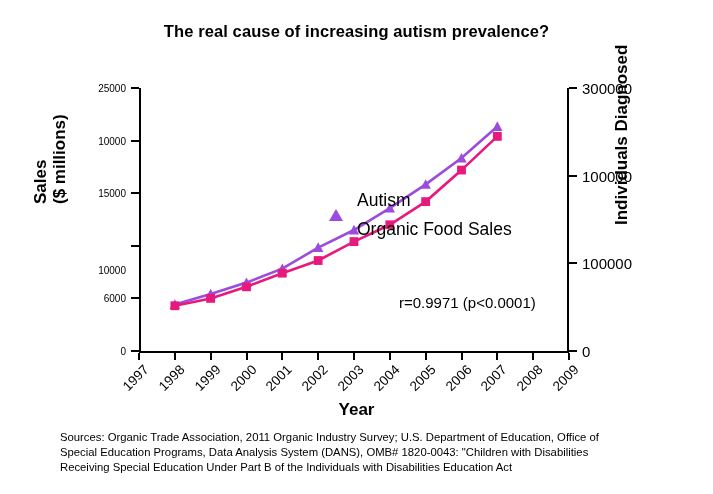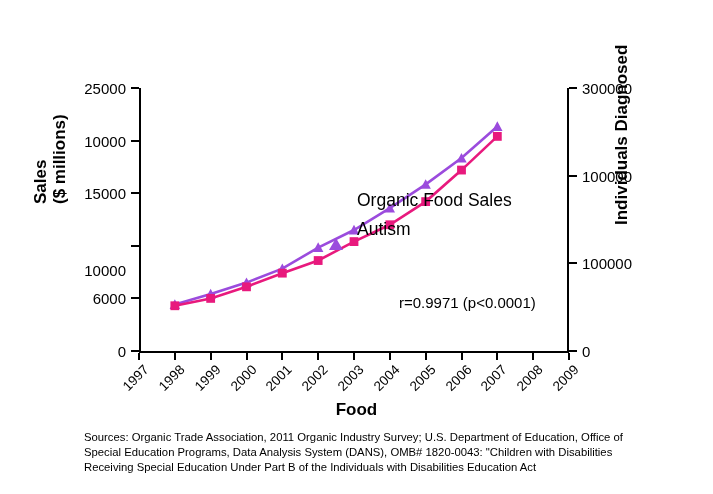--- a/index.html
+++ b/index.html
@@ -77,21 +77,21 @@
   .tick-bottom {
     top: 265px;
     width: 2px;
     height: 7px;
   }
   .ylabel-left {
     position: absolute;
     right: 100%;
     margin-right: 13px;
     transform: translateY(-50%);
-    font-size: 15px;
+    font-size: 10px;
     white-space: nowrap;
   }
   .ylabel-right {
     position: absolute;
     left: 430px;
     margin-left: 13px;
     transform: translateY(-50%);
     font-size: 15px;
     white-space: nowrap;
   }
@@ -171,41 +171,42 @@
     font-size: 17.5px;
   }
   .stat-annotation {
     position: absolute;
     left: 399px;
     top: 294px;
     font-size: 15px;
   }
   .source-note {
     position: absolute;
-    left: 84px;
+    left: 60px;
     top: 430px;
     width: 560px;
     font-size: 11.3px;
     line-height: 1.32;
     color: #000;
   }
   svg.series-layer {
     position: absolute;
     left: 0;
     top: 0;
     width: 430px;
     height: 265px;
     overflow: visible;
   }
 </style>
 </head>
 <body>
 
 <div id="root">
 
+  <div class="title">The real cause of increasing autism prevalence?</div>
 
   <div class="plot-area">
 
     <div class="axis-line y-axis-left"></div>
     <div class="axis-line y-axis-right"></div>
     <div class="axis-line x-axis"></div>
 
     <div id="left-ticks">
         <div class="tick tick-left" style="top: 262px;"></div>
         <div class="ylabel-left" style="top: 263px;">0</div>
@@ -285,35 +286,35 @@
           <rect x="210.6" y="149.19199999999998" width="8.8" height="8.8" fill="#e8197d"></rect>
           <rect x="246.43333333333334" y="132.35999999999999" width="8.8" height="8.8" fill="#e8197d"></rect>
           <rect x="282.26666666666665" y="109.21600000000001" width="8.8" height="8.8" fill="#e8197d"></rect>
           <rect x="318.1" y="77.656" width="8.8" height="8.8" fill="#e8197d"></rect>
           <rect x="353.9333333333334" y="43.992000000000026" width="8.8" height="8.8" fill="#e8197d"></rect>
         </g>
       </svg>
 
     <div class="legend">
       <div class="legend-row">
+        <span class="legend-marker"><span class="tri"></span></span>
+        <span class="legend-label">Autism</span>
+      </div>
+      <div class="legend-row">
         <span class="legend-marker"><span class="sq"></span></span>
         <span class="legend-label">Organic Food Sales</span>
-      </div>
-      <div class="legend-row">
-        <span class="legend-marker"><span class="tri"></span></span>
-        <span class="legend-label">Autism</span>
       </div>
     </div>
   </div>
 
   <div class="stat-annotation">r=0.9971 (p&lt;0.0001)</div>
 
   <div class="axis-title-left">
     <div>Sales</div>
     <div>($ millions)</div>
   </div>
 
   <div class="axis-title-right">Individuals Diagnosed</div>
 
-  <div class="axis-title-x">Food</div>
+  <div class="axis-title-x">Year</div>
 
   <div class="source-note">Sources: Organic Trade Association,  2011 Organic Industry Survey; U.S. Department of Education, Office of Special Education Programs, Data Analysis System (DANS), OMB# 1820-0043: "Children with Disabilities Receiving Special Education Under Part B of the Individuals with Disabilities Education Act</div>
 </div>
 
 </body></html>

